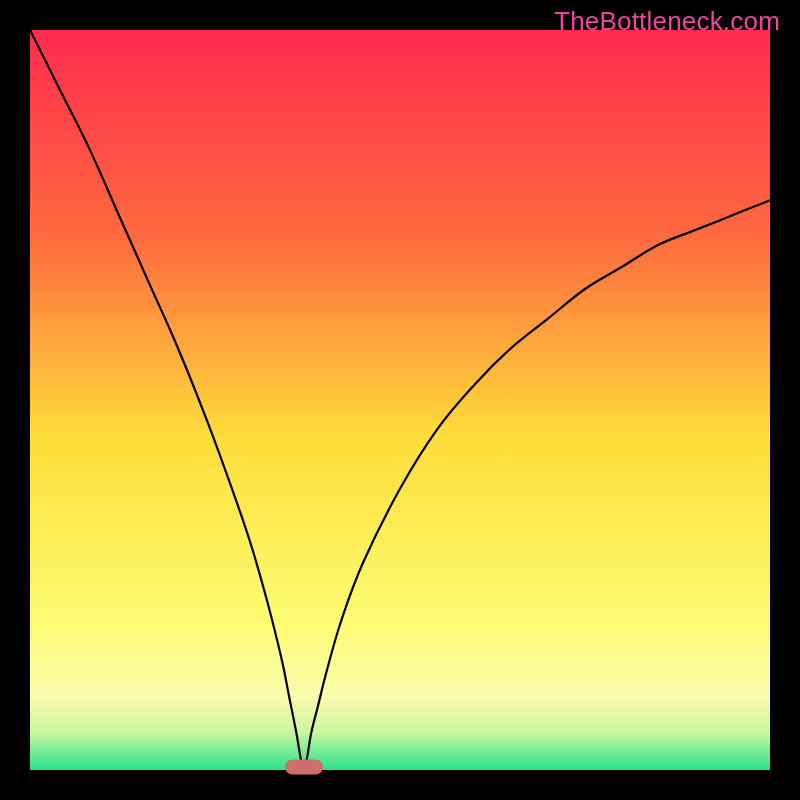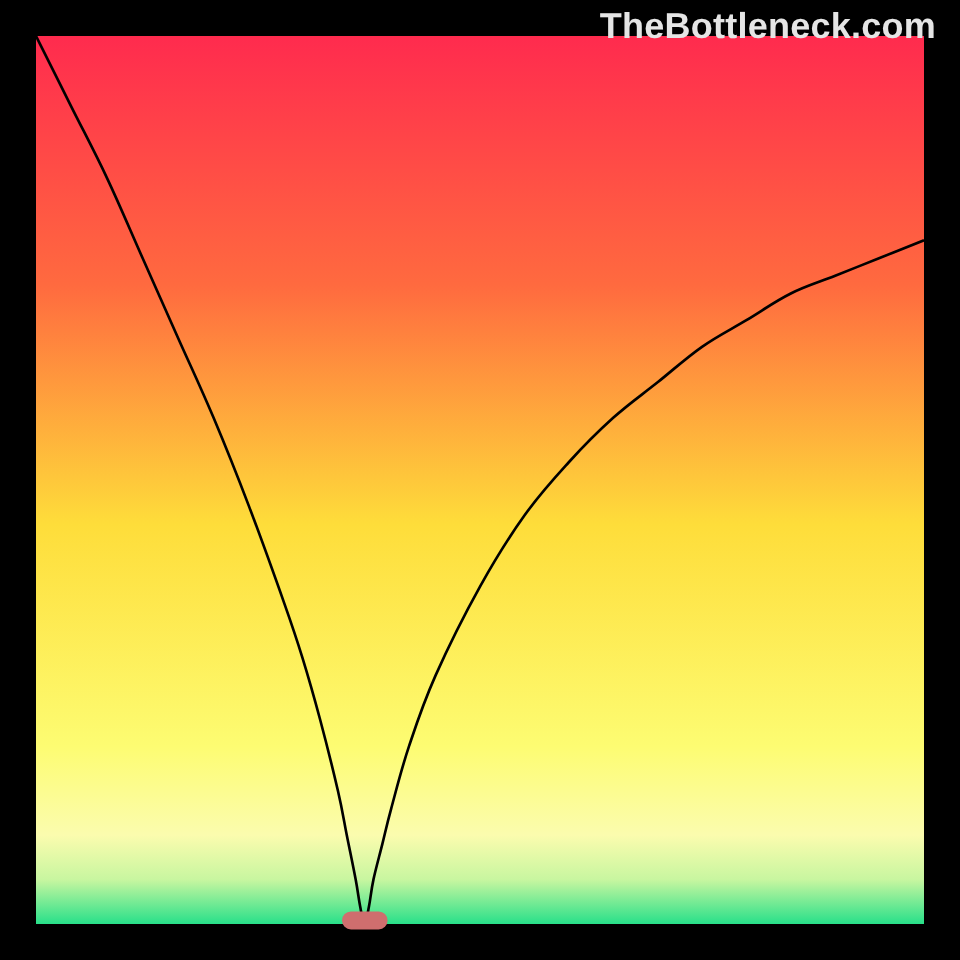--- a/index.html
+++ b/index.html
@@ -13,23 +13,23 @@
   }
   .container {
     position: relative;
     width: 800px;
     height: 800px;
   }
   .watermark {
     position: absolute;
     top: 6px;
     right: 20px;
-    color: #e5e5e5;
-    font-size: 30px;
-    font-weight: 700;
+    color: #ec4899;
+    font-size: 26px;
+    font-weight: 400;
     letter-spacing: 0.2px;
     z-index: 30;
   }
   .plot-frame {
     position: absolute;
     left: 30px;
     top: 30px;
     width: 740px;
     height: 740px;
     box-sizing: border-box;

